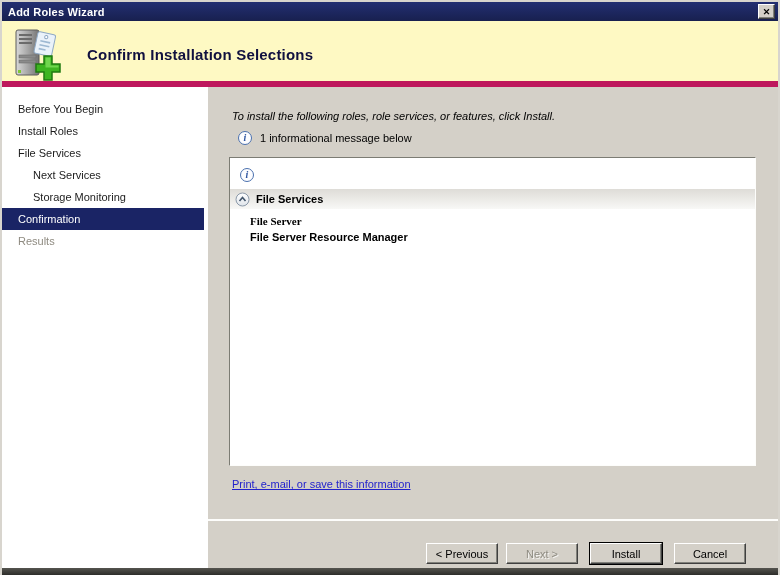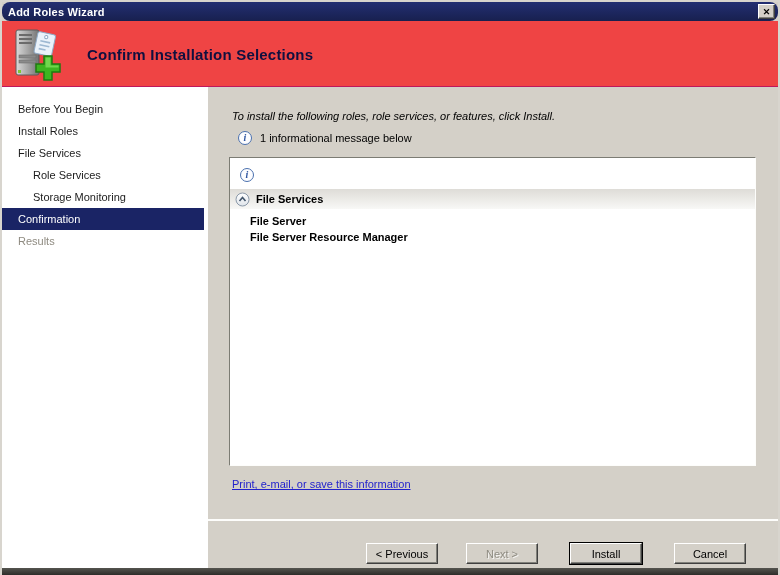--- a/index.html
+++ b/index.html
@@ -2,26 +2,26 @@
 <html><head>
 <meta charset="utf-8">
 <style>
   * { box-sizing: border-box; margin: 0; padding: 0; }
   html,body { width:780px; height:575px; }
   body { font-family:"Liberation Sans", sans-serif; font-size:11px; color:#000; background:#808080; }
 
   .window { position:relative; width:780px; height:575px; background:#d4d0c8; border:2px solid #d8d5ce; border-bottom:none; overflow:hidden; }
 
   
-  .titlebar { position:absolute; left:0; right:0; top:0; height:19px; background:linear-gradient(#232f72,#18204f); display:flex; align-items:center; padding:0 3px 0 6px;border-radius:8px; }
+  .titlebar { position:absolute; left:0; right:0; top:0; height:19px; background:linear-gradient(#232f72,#18204f); display:flex; align-items:center; padding:0 3px 0 6px; }
   .titlebar .title { color:#fff; font-weight:bold; font-size:11px; flex:1; letter-spacing:.2px; }
   .closebtn { width:17px; height:15px; background:#d4d0c8; border:1px solid; border-color:#fff #404040 #404040 #fff; box-shadow:inset -1px -1px 0 #80807a; font-size:9px; font-weight:bold; line-height:12px; text-align:center; color:#000; cursor:default; padding:0; font-family:"Liberation Sans", sans-serif; }
 
   
-  .header { position:absolute; left:0; right:0; top:19px; height:66px; background:#ef4444; border-bottom:1px solid #be185d; }
+  .header { position:absolute; left:0; right:0; top:19px; height:66px; background:#fef9c3; border-bottom:6px solid #be185d; }
   .hicon { position:absolute; left:9px; top:6px; width:52px; height:54px; }
   .htitle { position:absolute; left:85px; top:25px; font-size:15px; font-weight:bold; color:#10103f; letter-spacing:.2px; }
 
   
   .sidebar { position:absolute; left:0; top:85px; width:202px; bottom:7px; background:#ffffff; padding-top:11px; }
   .side-item { height:22px; line-height:22px; padding-left:16px; color:#1c1c1c; cursor:default; white-space:nowrap; }
   .side-item.indent { padding-left:31px; }
   .side-item.disabled { color:#8f8b81; }
   .side-item.active { background:#1a2465; color:#fff; }
 
@@ -34,29 +34,29 @@
   .ico-info { display:inline-block; width:14px; height:14px; border-radius:50%; border:1px solid #4a70ae; background:#fdfdff; color:#2d54a0; font-family:"Liberation Serif", serif; font-style:italic; font-weight:bold; font-size:10px; line-height:12px; text-align:center; }
   .inforow .txt { margin-left:8px; }
 
   .panel { position:absolute; left:21px; right:22px; top:70px; height:309px; background:#fff; border:1px solid; border-color:#7c7c74 #fdfdfb #fdfdfb #7c7c74; }
   .warnrow { position:absolute; left:10px; top:10px; display:flex; align-items:center; }
   .warnrow .txt { margin-left:9px; }
   .sectionrow { position:absolute; left:0; right:0; top:31px; height:21px; background:linear-gradient(#dedcd7,#f8f8f6); border-bottom:1px solid #fff; display:flex; align-items:center; padding-left:5px; }
   .sectionrow .label { margin-left:6px; font-weight:bold; }
   .ico-chev { display:inline-block; width:15px; height:15px; }
   .role-item { position:absolute; left:20px; font-weight:bold; }
-  .role-item.r0 { top:57px; }
+  .role-item.r0 { top:57px;font-family:Liberation Serif, serif; }
   .role-item.r1 { top:73px; }
 
   .link { position:absolute; left:24px; top:391px; color:#2222cc; text-decoration:underline; cursor:pointer; }
 
   .hsep { position:absolute; left:0; right:0; top:432px; height:2px; background:#fdfdfb; }
 
   
-  .btnrow { position:absolute; right:32px; bottom:11px; display:flex; align-items:center;gap:20px; }
+  .btnrow { position:absolute; right:32px; bottom:11px; display:flex; align-items:center; }
   .btn { width:72px; height:21px; background:#d4d0c8; border:1px solid; border-color:#fff #404040 #404040 #fff; box-shadow:inset -1px -1px 0 #80807a; font-family:"Liberation Sans", sans-serif; font-size:11px; color:#000; text-align:center; line-height:18px; cursor:default; padding:0; }
   .btn + .btn { margin-left:8px; }
   .btn.disabled { color:#8f8c82; text-shadow:1px 1px 0 rgba(255,255,255,.8);text-align:center; }
   .btn.default { box-shadow:inset -1px -1px 0 #80807a, 0 0 0 1px #000; margin-left:12px; }
   .btn.gap { margin-left:12px; }
 
   .bottomstrip { position:absolute; left:-2px; right:-2px; bottom:0; height:7px; background:linear-gradient(#55544f,#2d2d2a); }
 </style>
 </head>
 <body>
@@ -98,21 +98,21 @@
         <path d="M34.5 30.5 h5 v8 h8 v2 h-13 z" fill="#7ddf5a" opacity=".8"></path>
       </svg>
     </div>
     <div class="htitle">Confirm Installation Selections</div>
   </div>
 
   <div class="sidebar">
     <div class="side-item">Before You Begin</div>
     <div class="side-item">Install Roles</div>
     <div class="side-item">File Services</div>
-    <div class="side-item indent">Role Services</div>
+    <div class="side-item indent">Next Services</div>
     <div class="side-item indent">Storage Monitoring</div>
     <div class="side-item active">Confirmation</div>
     <div class="side-item disabled">Results</div>
   </div>
 
   <div class="vdiv"></div>
 
   <div class="main">
     <div class="intro">To install the following roles, role services, or features, click Install.</div>
 

